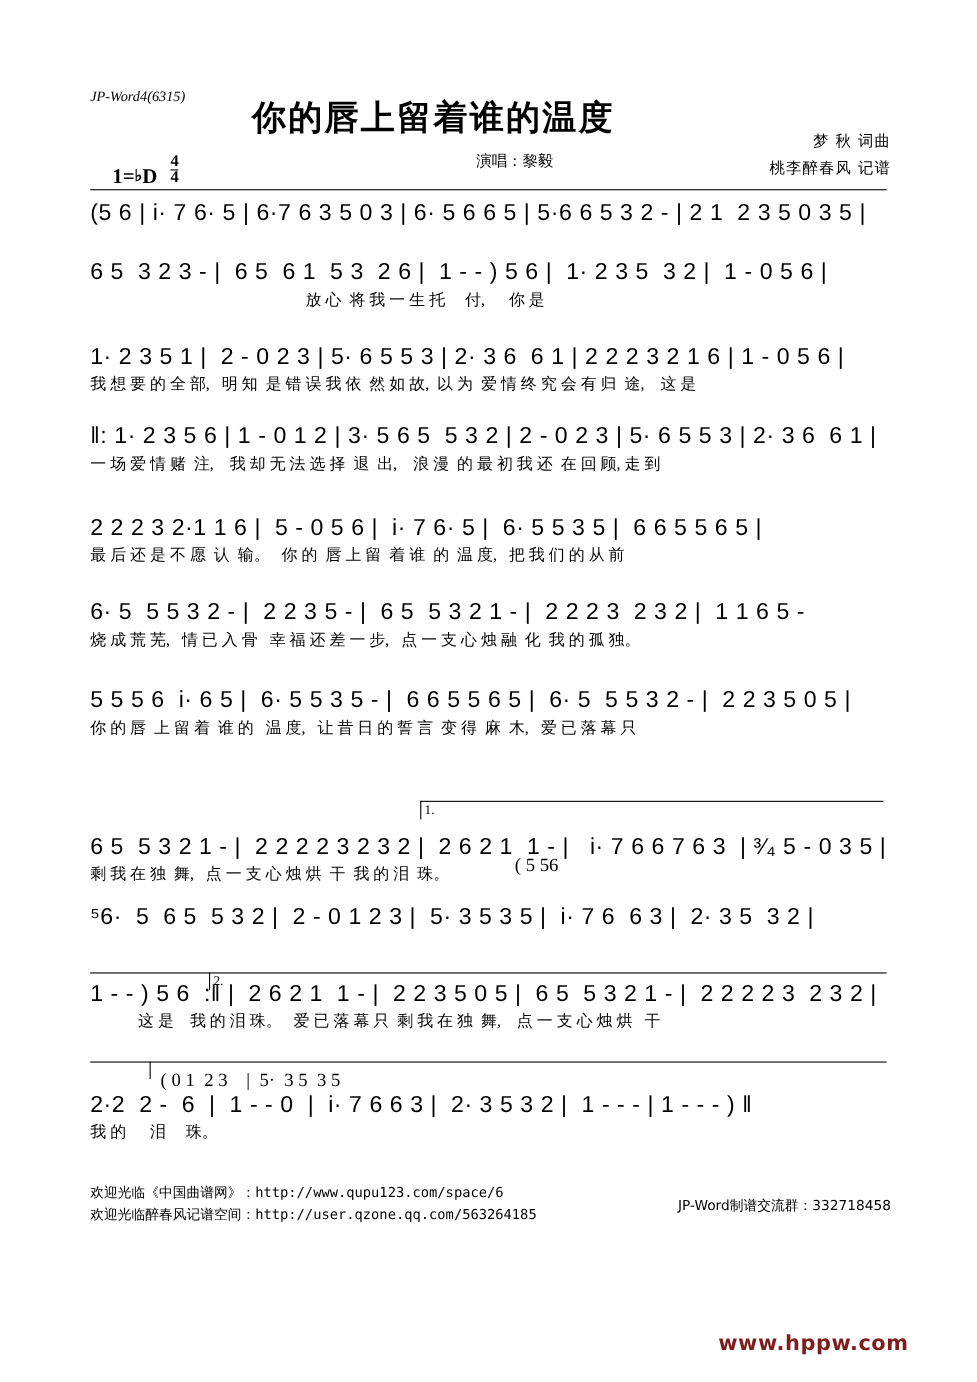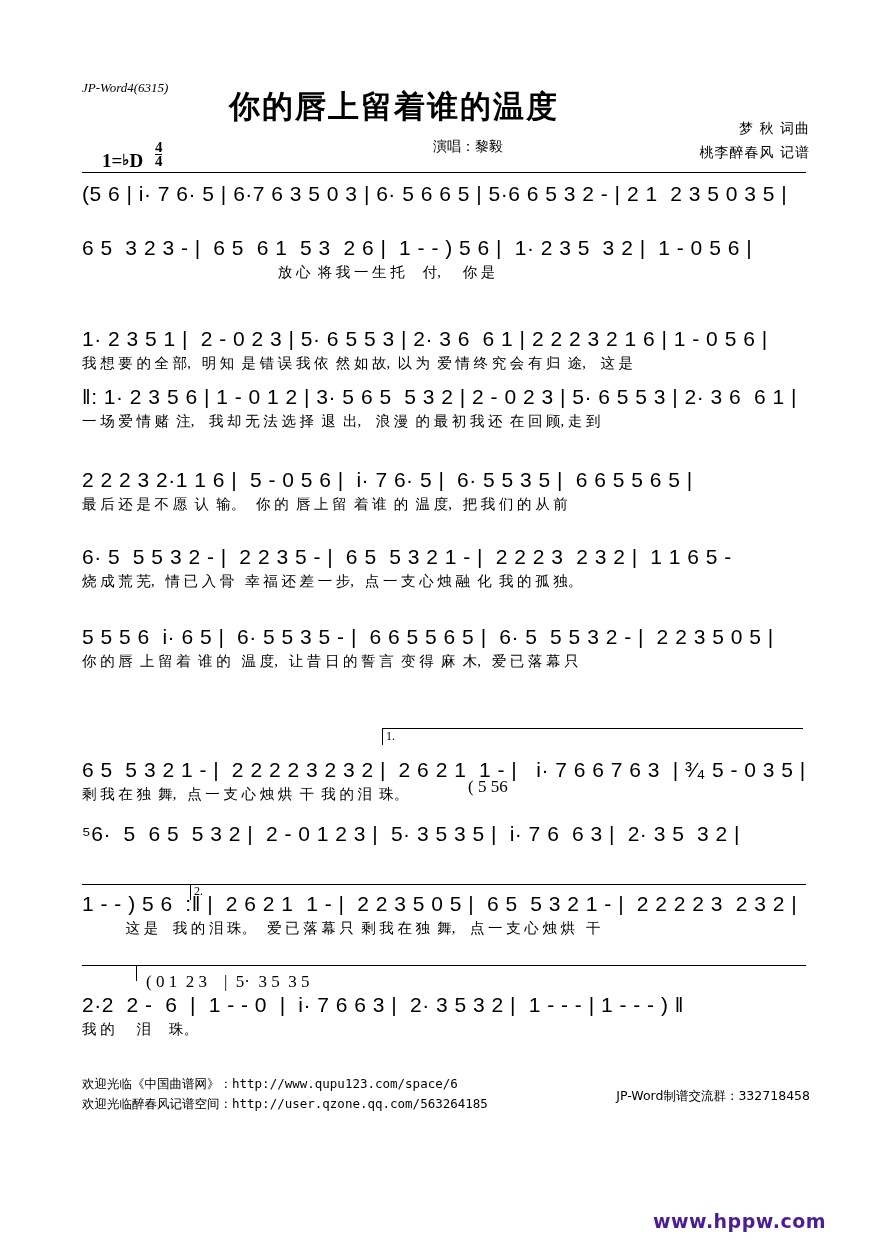--- a/index.html
+++ b/index.html
@@ -101,21 +101,21 @@
   }
   .foot2{
     position:absolute;right:78px;
     font-size:12.5px;
     font-family:"DejaVu Sans",sans-serif;
   }
   .wm{
     position:absolute;right:62px;bottom:24px;
     font-family:"DejaVu Sans",sans-serif;
     font-weight:bold;font-size:19px;letter-spacing:0.5px;
-    color:#4c1d95;
+    color:#7f1d1d;
   }
 </style>
 </head>
 <body>
 
 <div class="page">
 
   <div class="doc-id">JP-Word4(6315)</div>
   <div class="title">你的唇上留着谁的温度</div>
   <div class="singer">演唱：黎毅</div>
@@ -135,21 +135,21 @@
   <div class="sys" style="top:182px;">
     <div class="notes">(5 6 | i· 7 6· 5 | 6·7 6 3 5 0 3 | 6· 5 6 6 5 | 5·6 6 5 3 2 - | 2 1  2 3 5 0 3 5 |</div>
     <div class="lyr"></div>
   </div>
 
   <div class="sys" style="top:236px;">
     <div class="notes">6 5  3 2 3 - |  6 5  6 1  5 3  2 6 |  1 - - ) 5 6 |  1· 2 3 5  3 2 |  1 - 0 5 6 |</div>
     <div class="lyr">                                                      放 心  将 我 一 生 托     付,      你 是</div>
   </div>
 
-  <div class="sys" style="top:313px;margin-top:14px;">
+  <div class="sys" style="top:313px;">
     <div class="notes">1· 2 3 5 1 |  2 - 0 2 3 | 5· 6 5 5 3 | 2· 3 6  6 1 | 2 2 2 3 2 1 6 | 1 - 0 5 6 |</div>
     <div class="lyr">我 想 要 的 全 部,   明 知  是 错 误 我 依  然 如 故,  以 为  爱 情 终 究 会 有 归  途,    这 是</div>
   </div>
 
   <div class="sys" style="top:385px;">
     <div class="notes">‖: 1· 2 3 5 6 | 1 - 0 1 2 | 3· 5 6 5  5 3 2 | 2 - 0 2 3 | 5· 6 5 5 3 | 2· 3 6  6 1 |</div>
     <div class="lyr">一 场 爱 情 赌  注,    我 却 无 法 选 择  退  出,    浪 漫  的 最 初 我 还  在 回 顾, 走 到</div>
   </div>
 
   <div class="sys" style="top:468px;">

